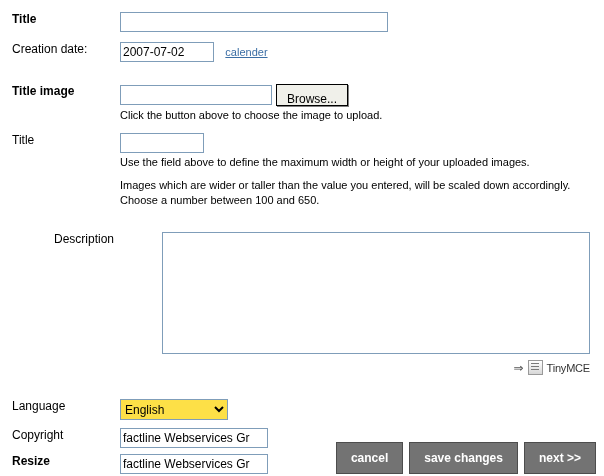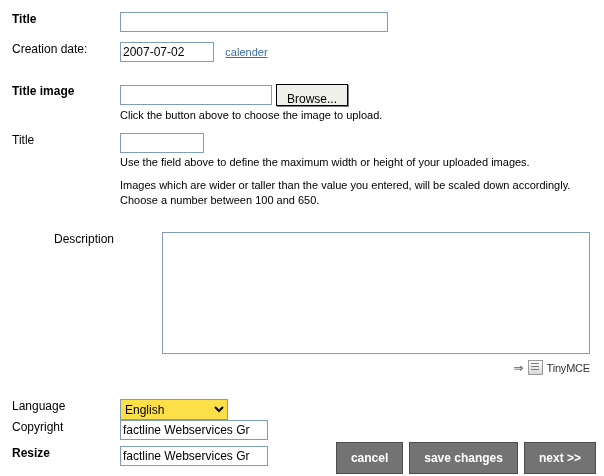--- a/index.html
+++ b/index.html
@@ -234,21 +234,21 @@
 
   <div class="row" style="margin-top:24px;">
     <div class="label-col">Language</div>
     <div class="field-col">
       <select class="sel">
         <option>English</option>
       </select>
     </div>
   </div>
 
-  <div class="row" style="margin-top:0;">
+  <div class="row" style="margin-top:8px;">
     <div class="label-col">Copyright</div>
     <div class="field-col">
       <input class="txt small-txt" type="text" value="factline Webservices Gr" style="">
     </div>
   </div>
 
   <div class="row" style="margin-top:6px;">
     <div class="label-col label-bold">Resize</div>
     <div class="field-col">
       <input class="txt small-txt" type="text" value="factline Webservices Gr" style="">

